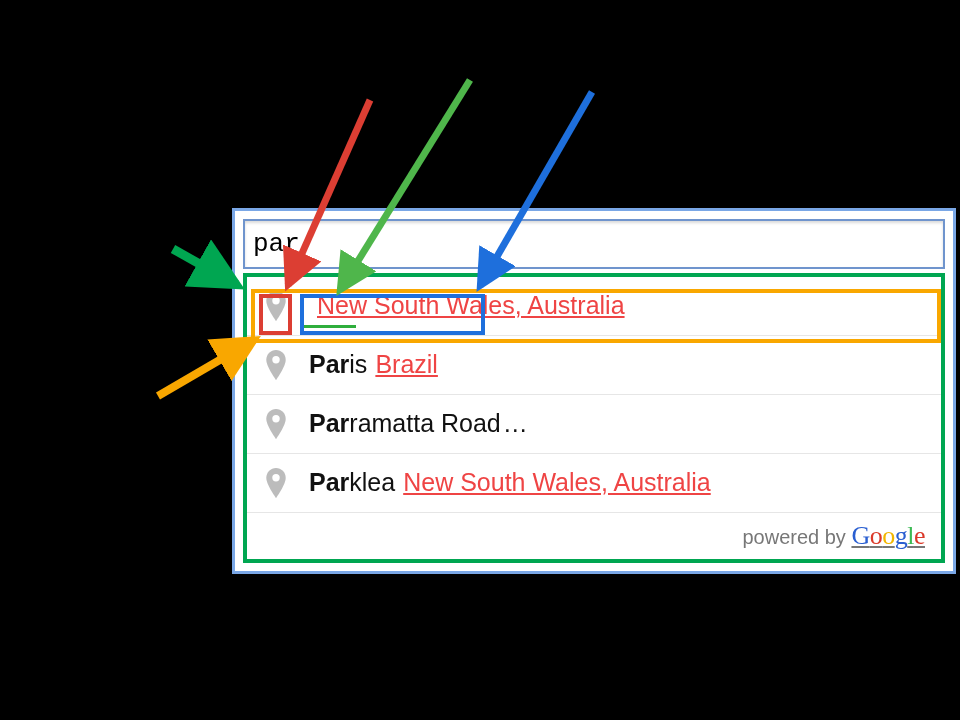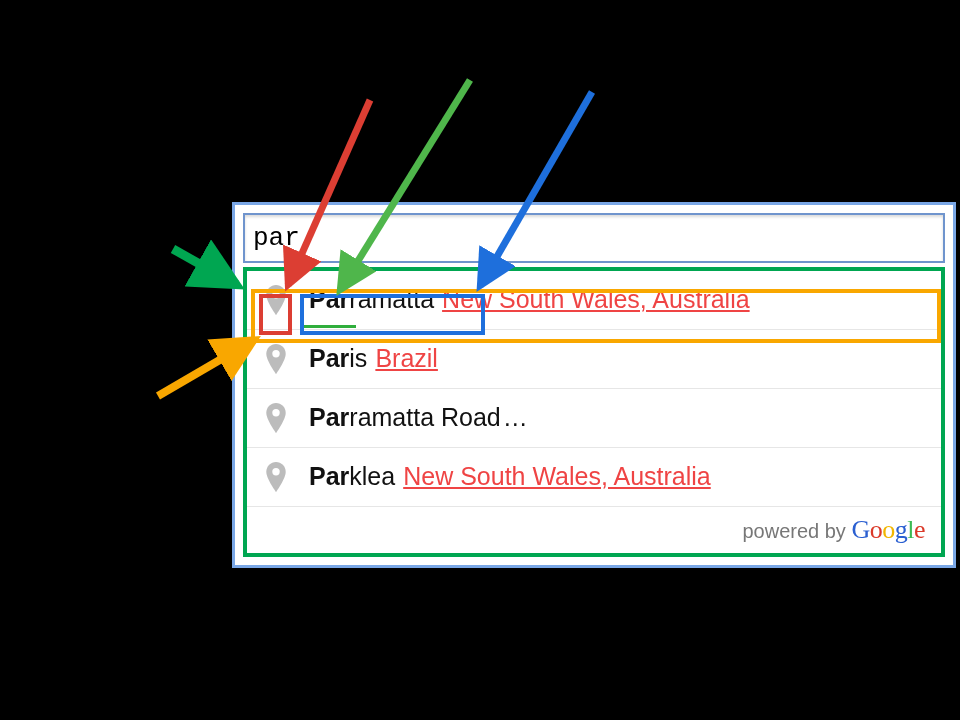--- a/index.html
+++ b/index.html
@@ -12,21 +12,21 @@
     position: relative;
     overflow: hidden;
   }
   .canvas { position: absolute; inset: 0; }
   svg.arrows { position: absolute; inset: 0; width: 960px; height: 720px; pointer-events: none; }
 
   
   .panel {
     position: absolute;
     left: 232px;
-    top: 202px;
+    top: 208px;
     width: 724px;
     border: 3px solid #7aa7e6;
     background: #fff;
     padding: 4px;
   }
 
   
   .search-wrap {
     border: 2px solid #6f94cd;
     background: #fff;
@@ -78,21 +78,21 @@
   .bold { font-weight: 700; }
   .secondary { color: #ef4444; margin-left: 8px; font-weight: 400; text-decoration: underline; }
   .ellipsis { color: #111; letter-spacing: 1px; margin-left: 2px; }
 
   .powered {
     text-align: right;
     font-size: 20px;
     color: #777;
     padding: 8px 16px 8px 0;
   }
-  .powered .g-logo { font-family: Georgia, 'Times New Roman', serif; font-size: 26px; letter-spacing: -0.5px; }
+  .powered .g-logo { font-family: Georgia, 'Times New Roman', serif; font-size: 26px; letter-spacing: -0.5px; text-decoration: underline; }
   .g-logo .b { color: #2a5fd1; }
   .g-logo .r { color: #db3a2a; }
   .g-logo .y { color: #f2b600; }
   .g-logo .g { color: #3cba54; }
 
   
   .hi-outer {
     position: absolute;
     border: 4px solid #f9a700;
     pointer-events: none;
@@ -125,21 +125,20 @@
 
     <div class="dropdown">
 
       <div class="item">
         <span class="pin">
           <svg viewBox="0 0 24 34">
               <path fill="#bcbcbc" d="M12 0C6 0 1 5 1 11c0 8 11 23 11 23s11-15 11-23C23 5 18 0 12 0z"></path>
               <circle cx="12" cy="11" r="4.2" fill="#fff"></circle>
             </svg>
         </span>
-        <span class="main-text"><span class="bold">Par</span><span>ramatta</span></span>
         <span class="secondary">New South Wales, Australia</span>
       </div>
 
       <div class="item">
         <span class="pin">
           <svg viewBox="0 0 24 34">
               <path fill="#bcbcbc" d="M12 0C6 0 1 5 1 11c0 8 11 23 11 23s11-15 11-23C23 5 18 0 12 0z"></path>
               <circle cx="12" cy="11" r="4.2" fill="#fff"></circle>
             </svg>
         </span>

